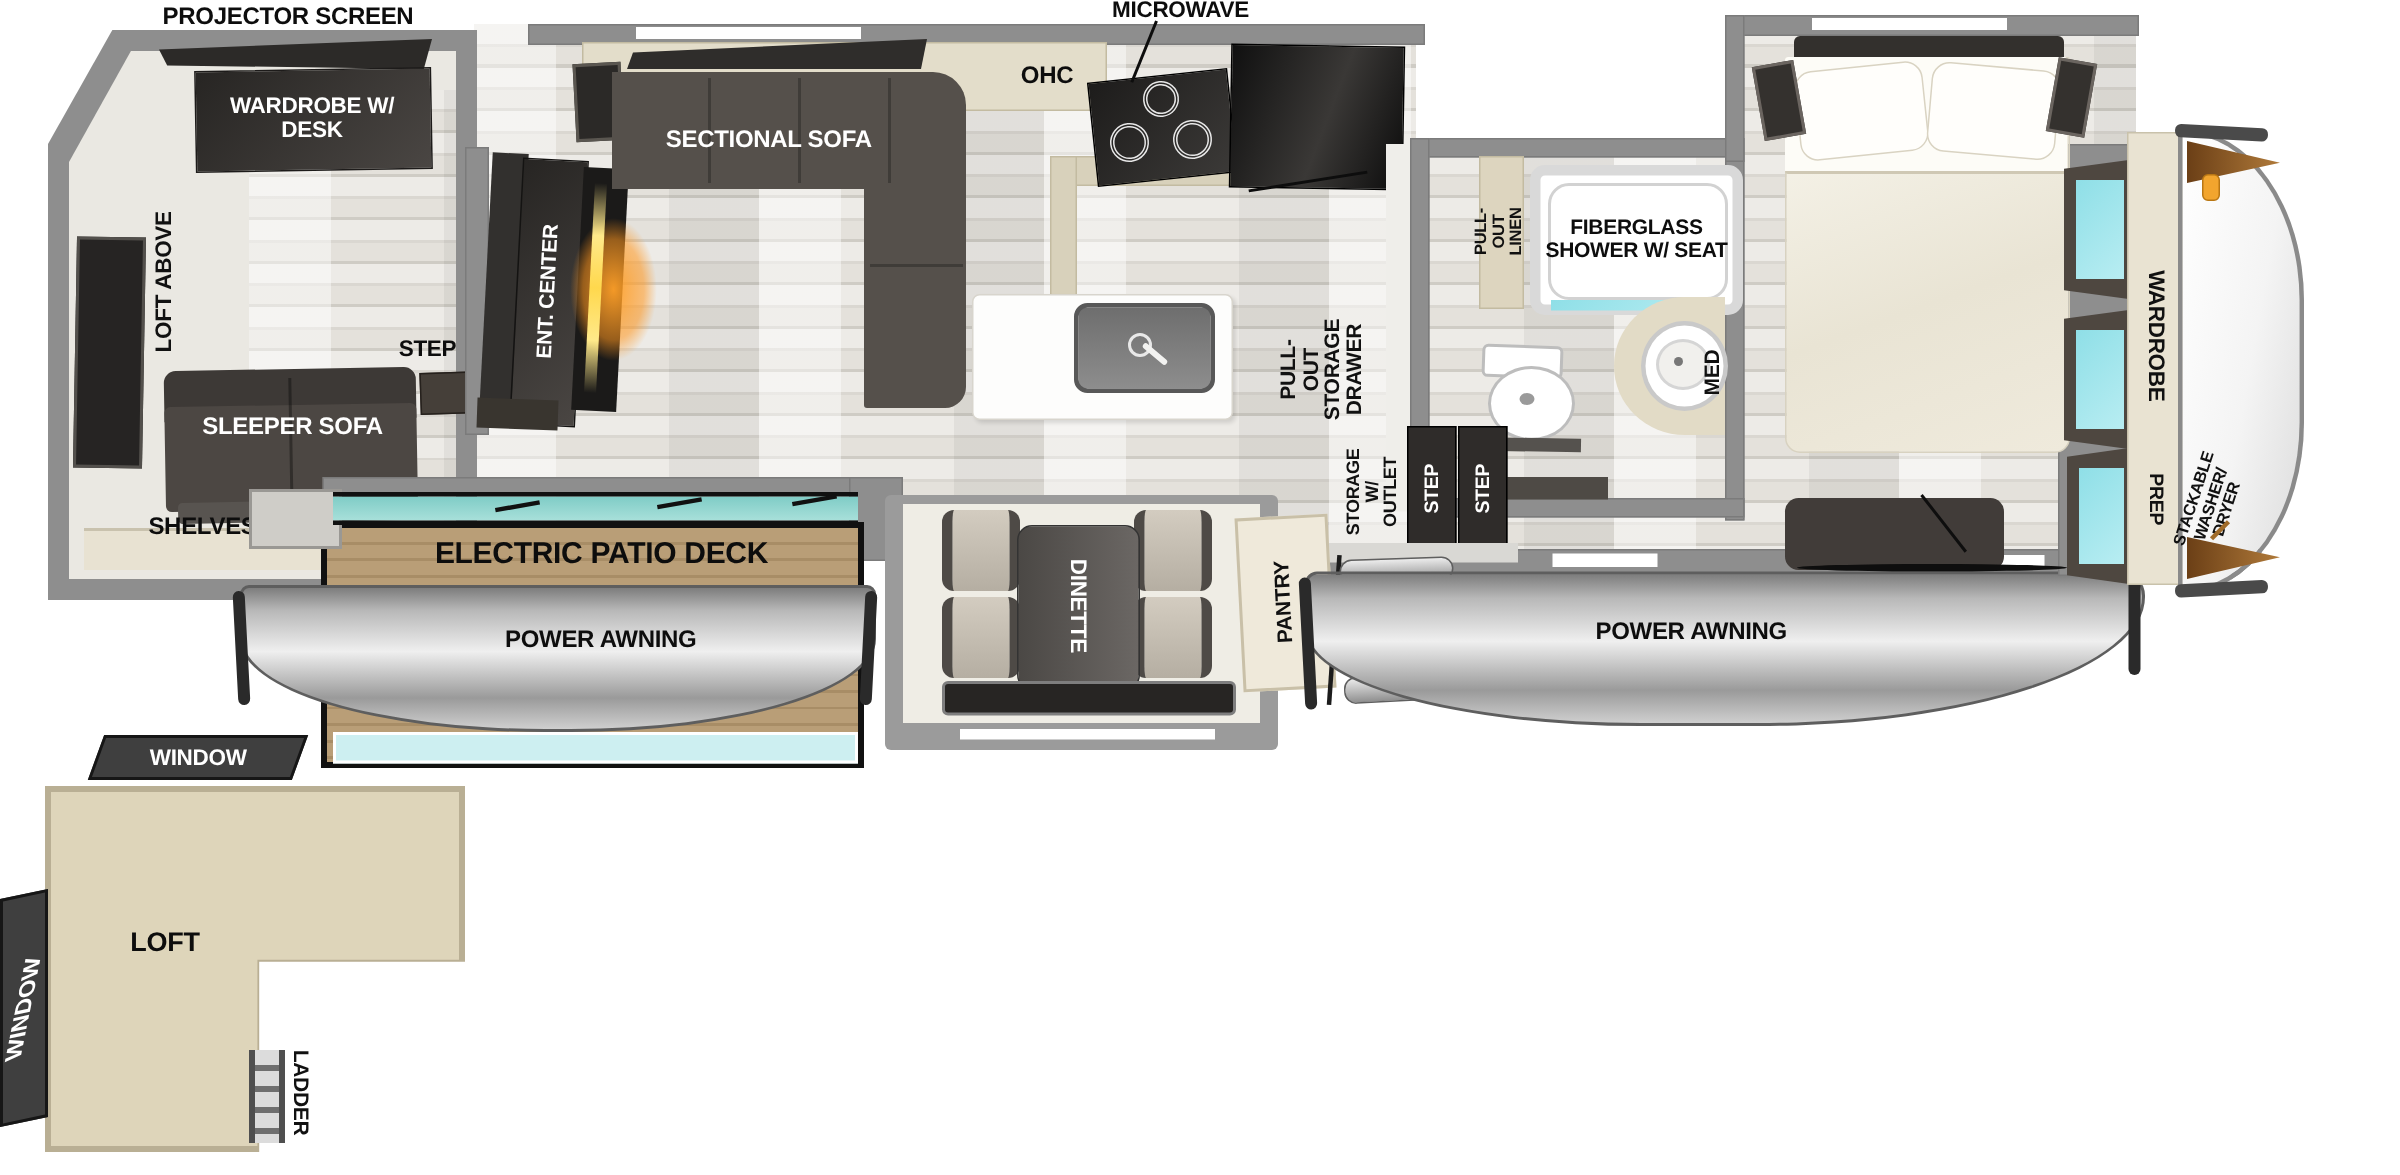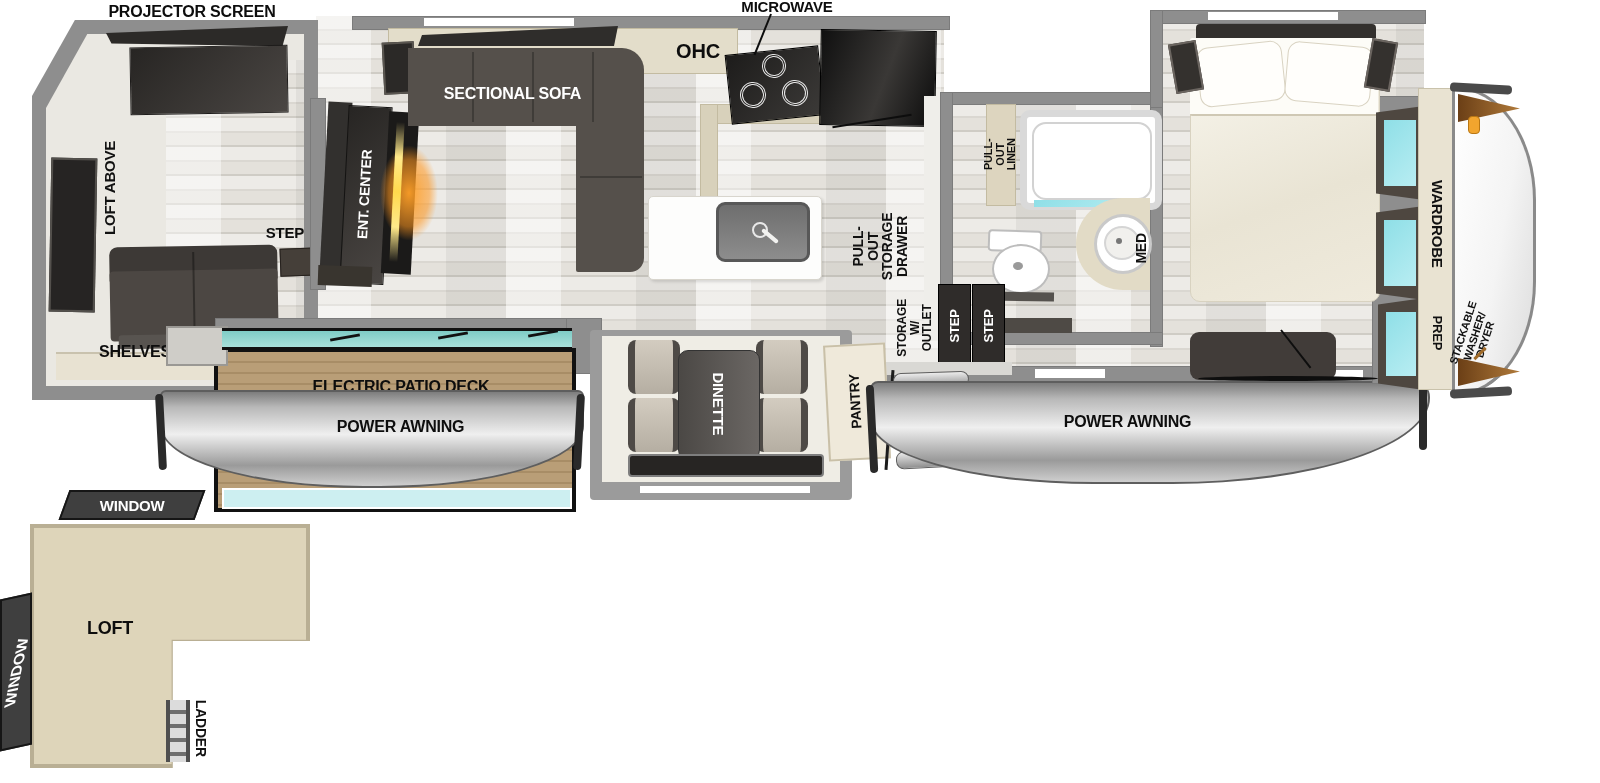--- a/index.html
+++ b/index.html
@@ -40,33 +40,35 @@
   <div class="abs" style="left:46px;top:34px;width:258px;height:352px;background:#eae8e2;
               clip-path:polygon(16% 0,100% 0,100% 100%,0 100%,0 21%);">
      <div class="abs wood" style="left:120px;top:26px;width:138px;height:300px;"></div>
      <div class="abs" style="left:10px;top:318px;width:240px;height:26px;background:#e8e2d2;border-top:2px solid #c9c2ae;"></div>
   </div>
 
   <div class="abs" style="left:106px;top:26px;width:182px;height:20px;background:#2c2a28;
               clip-path:polygon(0 35%,100% 0,97% 100%,3% 88%);"></div>
 
   <div class="abs darkbox" style="left:130px;top:46px;width:156px;height:66px;transform:rotate(-1deg);border:1px solid #1d1b1a;"></div>
+  <div class="lbl white" style="left:138px;top:52px;width:140px;height:54px;font-size:15px;">WARDROBE W/ DESK</div>
 
   <div class="abs" style="left:50px;top:158px;width:42px;height:150px;background:#262423;border:2px solid #53504c;transform:rotate(1deg);"></div>
 
   <div class="vlabel" style="left:94px;top:118px;width:32px;height:140px;">
     <div class="vtext" style="font-size:15px;">LOFT ABOVE</div>
   </div>
 
   <div class="abs" style="left:110px;top:246px;width:168px;height:106px;transform:rotate(-1deg);">
     <div class="abs" style="left:0;top:0;width:168px;height:34px;background:#3d3936;border-radius:8px 8px 0 0;"></div>
     <div class="abs" style="left:0;top:24px;width:168px;height:70px;background:#4c4743;border-radius:4px;"></div>
     <div class="abs" style="left:83px;top:6px;width:2px;height:88px;background:rgba(0,0,0,.35);"></div>
     <div class="abs" style="left:8px;top:88px;width:152px;height:14px;background:#585450;border-radius:3px;"></div>
   </div>
+  <div class="lbl white" style="left:125px;top:265px;width:140px;height:40px;font-size:16px;">SLEEPER SOFA</div>
 
   <div class="lbl" style="left:80px;top:342px;width:110px;height:20px;font-size:16px;">SHELVES</div>
 
   <div class="abs" style="left:280px;top:248px;width:40px;height:26px;background:#453f39;transform:rotate(-2deg);border:1px solid #26211d;"></div>
   <div class="lbl" style="left:258px;top:224px;width:54px;height:18px;font-size:15px;">STEP</div>
 
   <div class="wall" style="left:310px;top:98px;width:16px;height:192px;"></div>
   <div class="abs" style="left:324px;top:102px;width:24px;height:172px;background:#32302e;transform:rotate(3deg);"></div>
   <div class="abs darkbox" style="left:344px;top:106px;width:42px;height:176px;transform:rotate(3deg);border:1px solid #141312;"></div>
   <div class="abs" style="left:385px;top:112px;width:30px;height:162px;background:#1b1a19;transform:rotate(3deg);"></div>
@@ -75,21 +77,21 @@
   <div class="vlabel" style="left:347px;top:118px;width:36px;height:152px;transform:rotate(3deg);">
     <div class="vtext white" style="font-size:14px;color:#fff;">ENT. CENTER</div>
   </div>
   <div class="abs" style="left:318px;top:266px;width:54px;height:20px;background:#39352f;transform:rotate(2deg);"></div>
 
   <div class="wall" style="left:352px;top:16px;width:598px;height:14px;"></div>
   <div class="abs" style="left:424px;top:18px;width:150px;height:8px;background:#fff;"></div>
   <div class="abs beige" style="left:388px;top:28px;width:348px;height:44px;background:#e3ddca;"></div>
   <div class="abs" style="left:418px;top:26px;width:200px;height:20px;background:#2f2d2b;clip-path:polygon(2% 45%,100% 0,98% 100%,0 100%);"></div>
   <div class="abs" style="left:383px;top:42px;width:28px;height:48px;background:#2b2927;border:2px solid #5a5document5650;transform:rotate(-3deg);border:2px solid #5a5650;"></div>
-  <div class="lbl" style="left:672px;top:40px;width:52px;height:22px;font-size:20px;">OHC</div>
+  <div class="lbl" style="left:672px;top:40px;width:52px;height:22px;font-size:16px;">OHC</div>
 
   <div class="abs" style="left:408px;top:48px;width:236px;height:78px;background:#55504b;border-radius:0 22px 0 0;"></div>
   <div class="abs" style="left:576px;top:100px;width:68px;height:172px;background:#55504b;border-radius:0 0 14px 2px;"></div>
   <div class="abs" style="left:472px;top:52px;width:2px;height:70px;background:rgba(0,0,0,.25);"></div>
   <div class="abs" style="left:532px;top:52px;width:2px;height:70px;background:rgba(0,0,0,.25);"></div>
   <div class="abs" style="left:592px;top:52px;width:2px;height:70px;background:rgba(0,0,0,.25);"></div>
   <div class="abs" style="left:580px;top:176px;width:62px;height:2px;background:rgba(0,0,0,.25);"></div>
   <div class="lbl white" style="left:420px;top:84px;width:185px;height:20px;font-size:16px;">SECTIONAL SOFA</div>
 
   <div class="abs beige" style="left:700px;top:104px;width:142px;height:18px;background:#d8d1bb;"></div>
@@ -122,20 +124,21 @@
   <div class="wall" style="left:940px;top:332px;width:223px;height:13px;"></div>
 
   <div class="abs beige" style="left:986px;top:104px;width:28px;height:100px;background:#ddd5bf;"></div>
   <div class="vlabel" style="left:984px;top:108px;width:32px;height:92px;">
     <div class="vtext wrap" style="font-size:11px;width:92px;">PULL-OUT LINEN</div>
   </div>
 
   <div class="abs" style="left:1020px;top:110px;width:142px;height:100px;background:#ffffff;border:7px solid #d9d9d9;border-radius:10px;box-sizing:border-box;"></div>
   <div class="abs" style="left:1032px;top:122px;width:116px;height:74px;border:2px solid #d2d2d2;border-radius:14px;"></div>
   <div class="abs wincyan" style="left:1034px;top:200px;width:114px;height:7px;"></div>
+  <div class="lbl" style="left:1028px;top:122px;width:126px;height:74px;font-size:14px;">FIBERGLASS SHOWER W/ SEAT</div>
 
   <div class="abs" style="left:988px;top:230px;width:50px;height:18px;background:#fff;border:2px solid #bdbdbd;border-radius:4px;transform:rotate(2deg);"></div>
   <div class="abs" style="left:992px;top:244px;width:54px;height:46px;background:#fff;border:2px solid #bdbdbd;border-radius:50%;"></div>
   <div class="abs" style="left:1013px;top:262px;width:10px;height:8px;background:#9a9a9a;border-radius:50%;"></div>
   <div class="abs" style="left:990px;top:292px;width:64px;height:9px;background:#55524e;transform:rotate(1deg);"></div>
 
   <div class="abs" style="left:1076px;top:198px;width:74px;height:92px;background:#e2dbc6;border-radius:70% 0 0 70%/55% 0 0 55%;"></div>
   <div class="abs" style="left:1094px;top:214px;width:52px;height:54px;background:#fff;border:3px solid #c9c9c9;border-radius:50%;"></div>
   <div class="abs" style="left:1104px;top:226px;width:32px;height:30px;background:#f1f0ed;border:2px solid #d5d5d5;border-radius:50%;"></div>
   <div class="abs" style="left:1116px;top:238px;width:6px;height:6px;background:#777;border-radius:50%;"></div>
@@ -164,21 +167,21 @@
   <div class="abs" style="left:862px;top:362px;width:150px;height:13px;background:#d9d8d4;"></div>
   <div class="wall" style="left:215px;top:318px;width:363px;height:11px;"></div>
   <div class="wall" style="left:566px;top:318px;width:36px;height:56px;"></div>
 
   <div class="abs" style="left:214px;top:348px;width:362px;height:164px;border:4px solid #111;background:repeating-linear-gradient(180deg,#b99e77 0 9px,#a88d66 9px 11px);box-sizing:border-box;"></div>
   <div class="abs" style="left:166px;top:326px;width:58px;height:36px;background:#cfcdc8;border:2px solid #9a9894;"></div>
   <div class="abs" style="left:222px;top:328px;width:350px;height:22px;background:linear-gradient(180deg,#7fccc6,#a8e0da);border-top:3px solid #111;border-bottom:3px solid #111;box-sizing:border-box;"></div>
   <div class="abs" style="left:330px;top:336px;width:30px;height:3px;background:#111;transform:rotate(-10deg);"></div>
   <div class="abs" style="left:438px;top:334px;width:30px;height:3px;background:#111;transform:rotate(-10deg);"></div>
   <div class="abs" style="left:528px;top:332px;width:30px;height:3px;background:#111;transform:rotate(-10deg);"></div>
-  <div class="lbl" style="left:256px;top:378px;width:290px;height:18px;font-size:16px;">ELECTRIC PATIO DECK</div>
+  <div class="lbl" style="left:256px;top:360px;width:290px;height:18px;font-size:20px;">ELECTRIC PATIO DECK</div>
   <div class="abs awning" style="left:160px;top:390px;width:420px;height:94px;border-radius:6px 6px 48% 48%/6px 6px 62px 62px;"></div>
   <div class="abs" style="left:157px;top:394px;width:8px;height:76px;background:#2a2a2a;border-radius:4px;transform:rotate(-3deg);"></div>
   <div class="abs" style="left:575px;top:394px;width:8px;height:76px;background:#2a2a2a;border-radius:4px;transform:rotate(3deg);"></div>
   <div class="lbl" style="left:258px;top:418px;width:285px;height:18px;font-size:16px;">POWER AWNING</div>
   <div class="abs" style="left:222px;top:488px;width:346px;height:17px;background:#cdeff1;border:2px solid #ffffff;"></div>
 
   <div class="abs" style="left:590px;top:330px;width:262px;height:170px;background:#9b9b9b;border-radius:4px;"></div>
   <div class="abs" style="left:602px;top:336px;width:238px;height:146px;background:#efede5;"></div>
   <div class="abs" style="left:628px;top:340px;width:52px;height:54px;background:linear-gradient(180deg,#d3ccc0,#b5aea2);border-left:7px solid #4e4a46;border-right:7px solid #4e4a46;border-radius:8px;box-sizing:border-box;"></div>
   <div class="abs" style="left:628px;top:398px;width:52px;height:54px;background:linear-gradient(180deg,#d3ccc0,#b5aea2);border-left:7px solid #4e4a46;border-right:7px solid #4e4a46;border-radius:8px;box-sizing:border-box;"></div>

